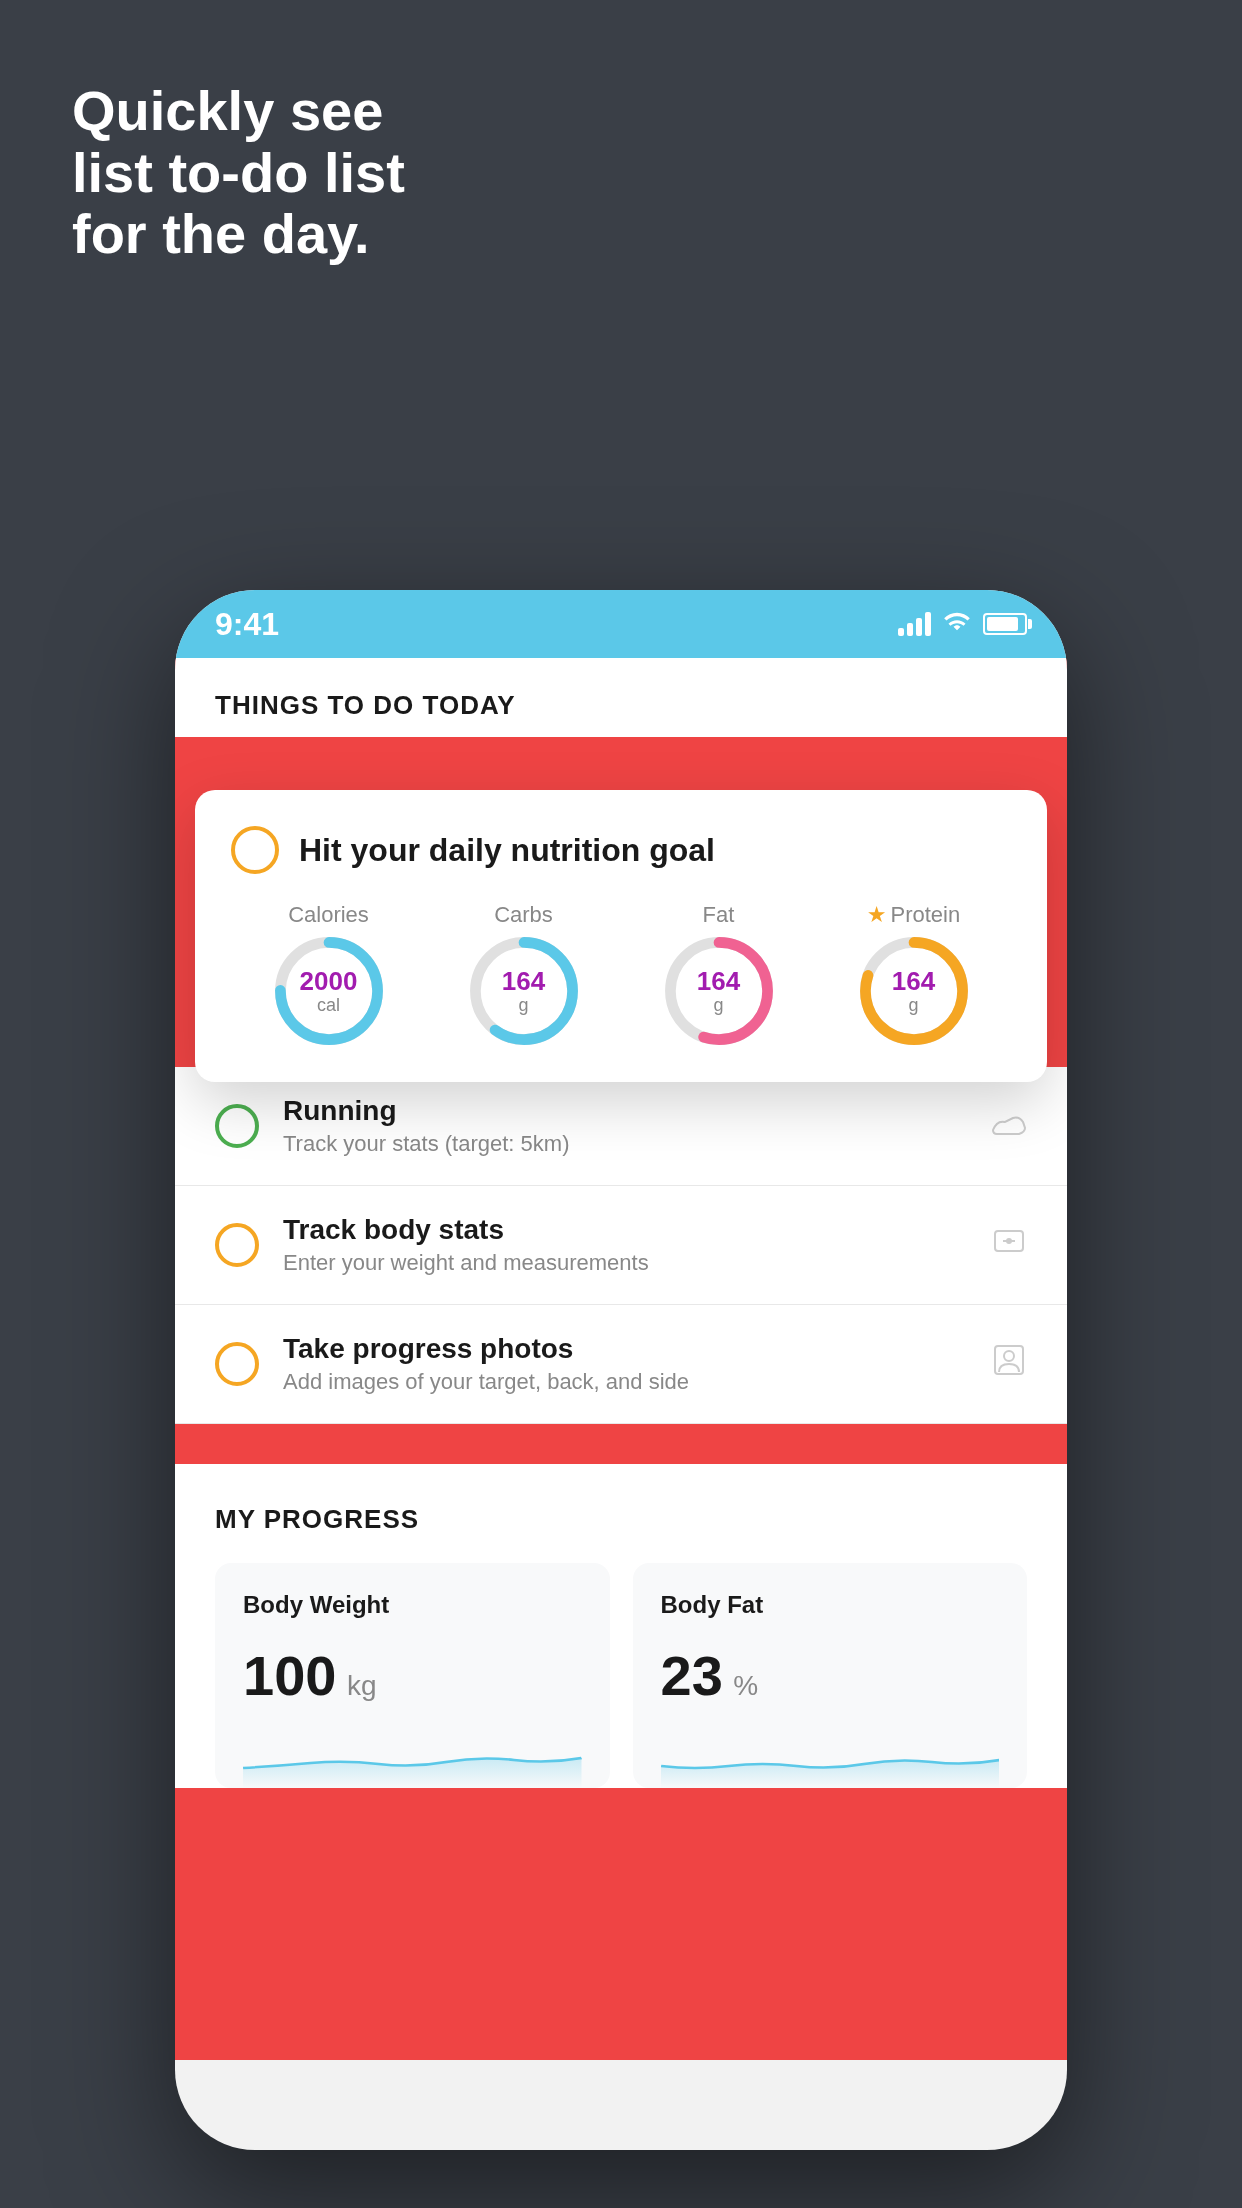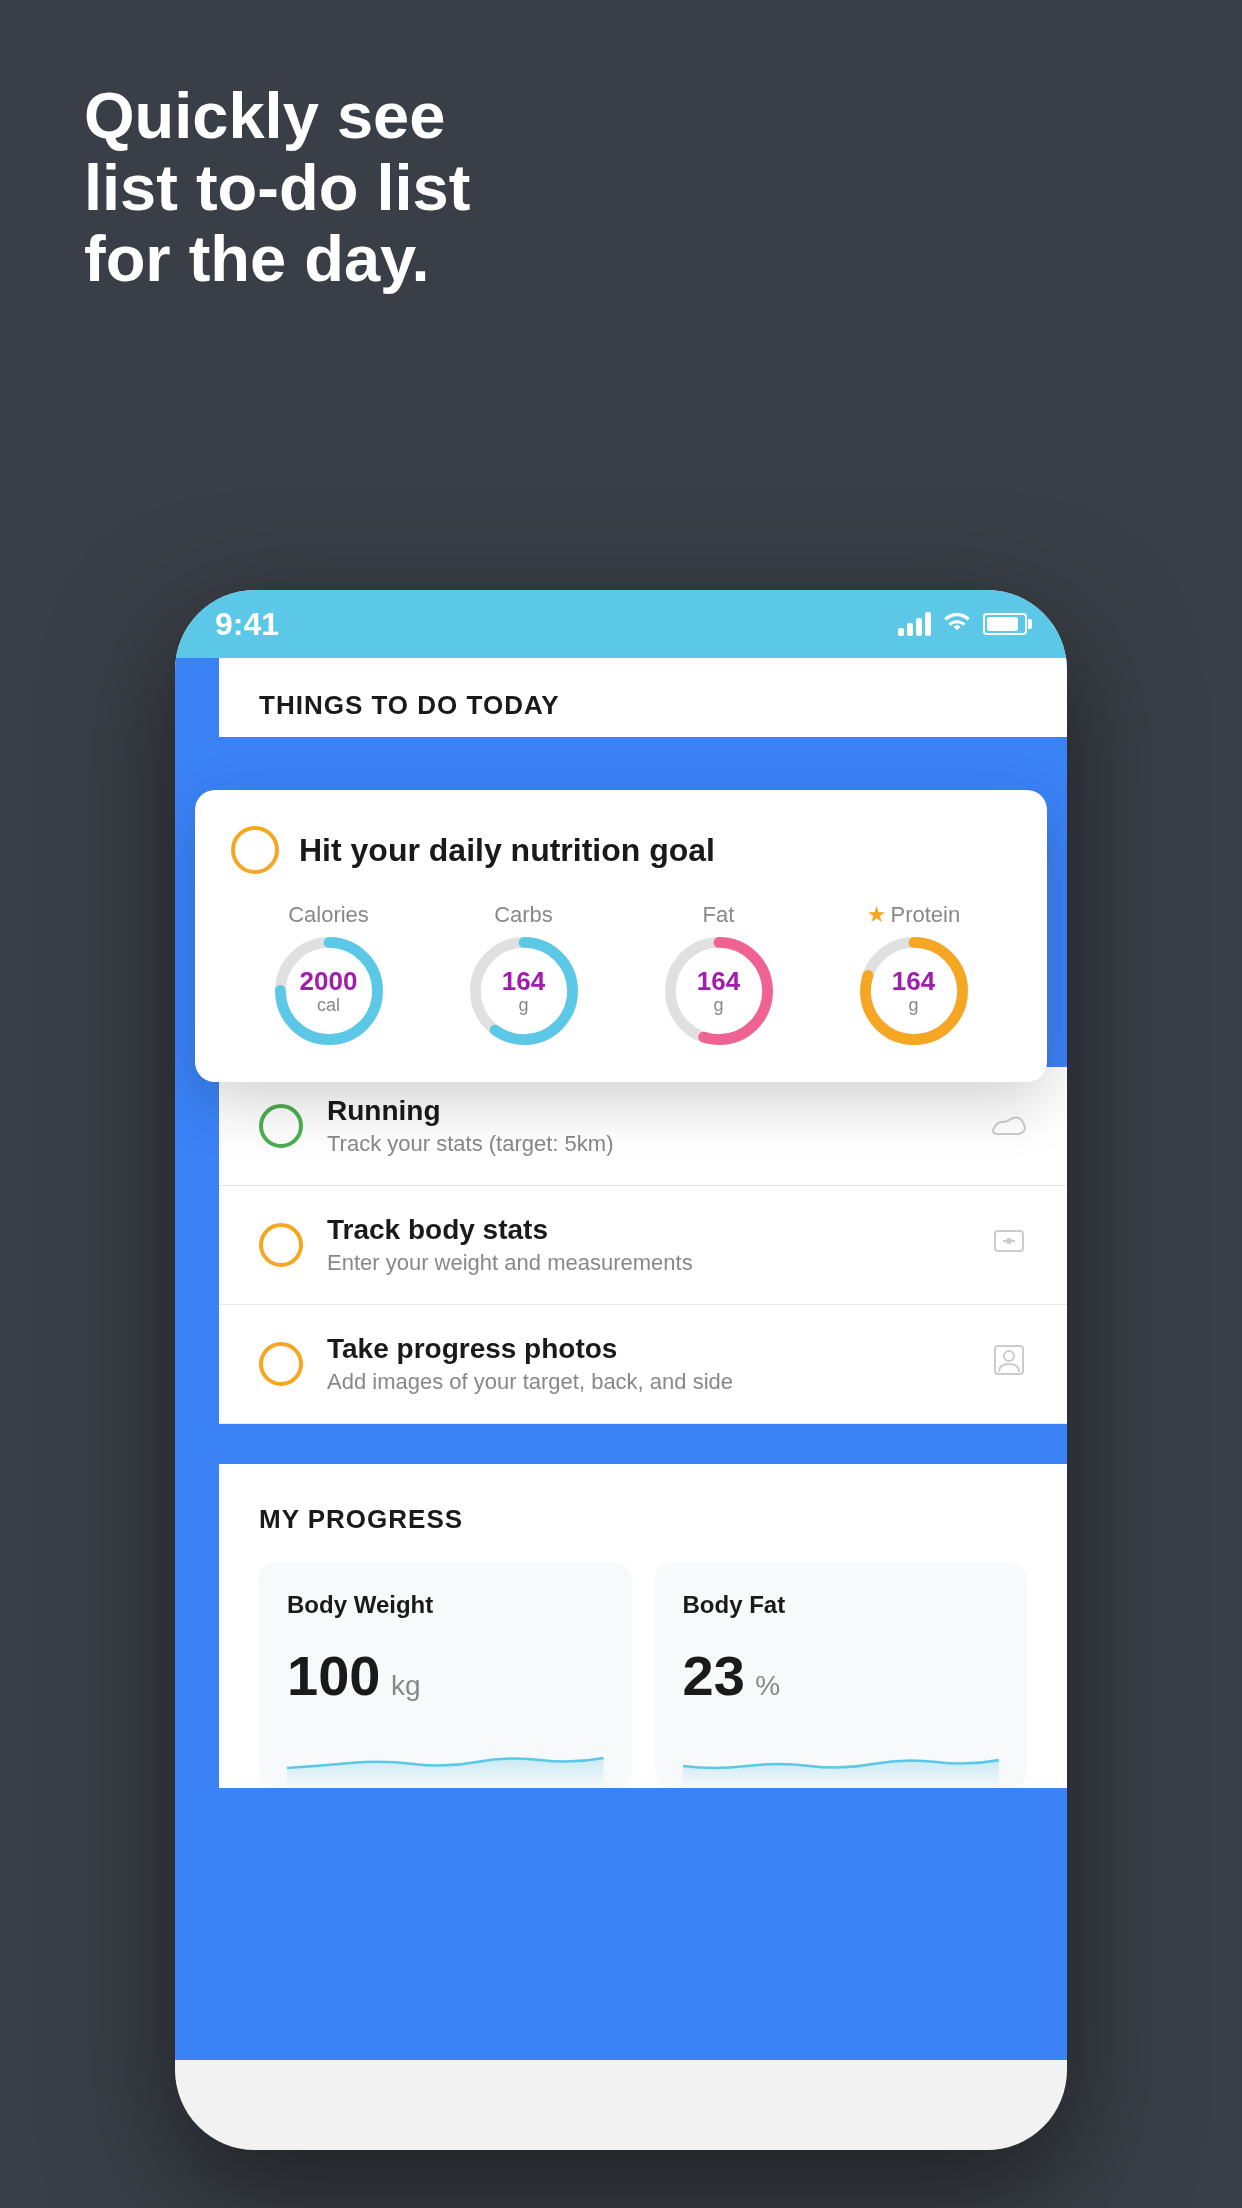--- a/index.html
+++ b/index.html
@@ -10,23 +10,23 @@
       height: 2208px;
       background: #3a3f47;
       font-family: -apple-system, BlinkMacSystemFont, 'Helvetica Neue', Arial, sans-serif;
       overflow: hidden;
       position: relative;
     }
 
     .headline {
       position: absolute;
       top: 80px;
-      left: 84px;
+      left: 72px;
       color: #ffffff;
-      font-size: 65px;
+      font-size: 56px;
       font-weight: 800;
       line-height: 1.1;
     }
 
     
     .phone {
       position: absolute;
       top: 590px;
       left: 175px;
       width: 892px;
@@ -154,24 +154,23 @@
       top: -2px;
       right: -2px;
       width: 14px;
       height: 14px;
       background: #ff4444;
       border-radius: 50%;
     }
 
     
     .phone-content {
-      background: #3b82f6;
+      background: #ef4444;
       height: calc(100% - 158px);
       overflow: hidden;
-      padding-left: 44px;
     }
 
     
     .section-header {
       padding: 32px 40px 16px;
       background: white;
     }
 
     .section-title {
       font-size: 26px;

